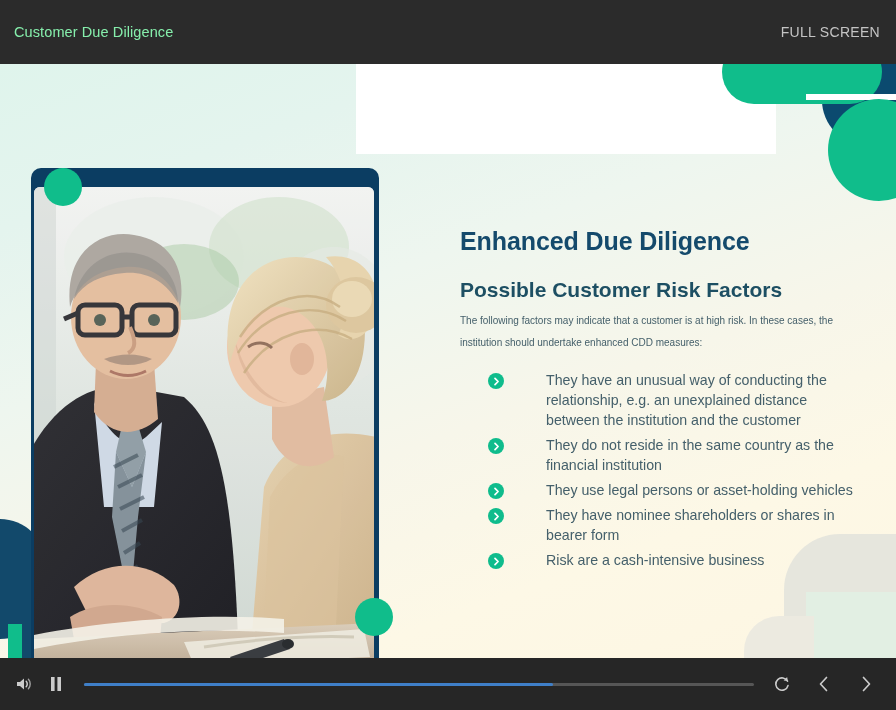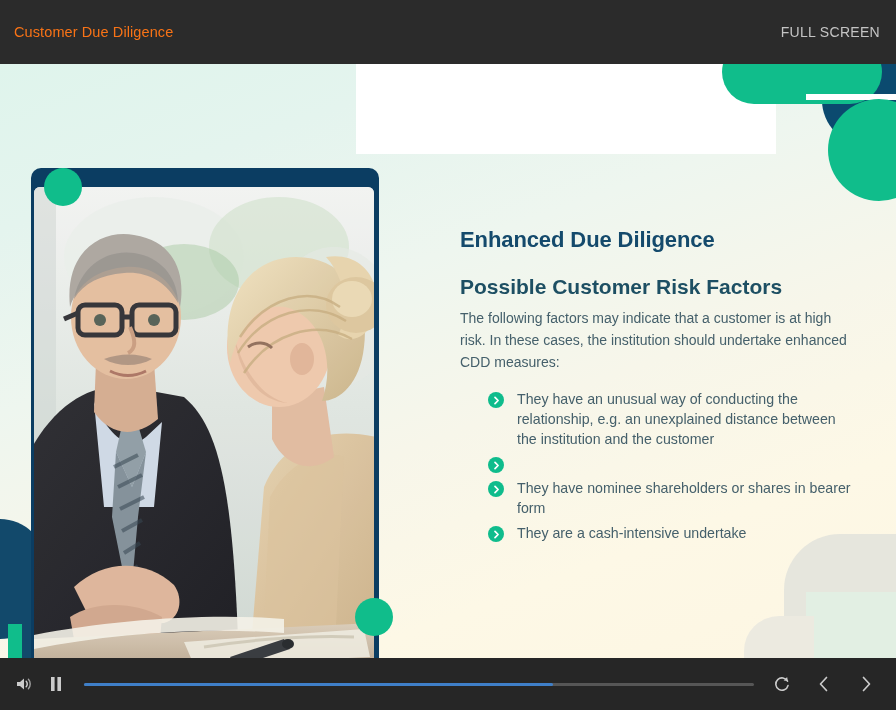--- a/index.html
+++ b/index.html
@@ -26,21 +26,21 @@
     position: relative;
     height: 64px;
     flex: 0 0 64px;
     background: #2b2b2b;
     display: flex;
     align-items: center;
     justify-content: space-between;
     padding: 0 16px 0 14px;
   }
   .course-title {
-    color: #f97316;
+    color: #86efac;
     font-size: 14.5px;
     letter-spacing: .1px;
     white-space: nowrap;
   }
   .fullscreen-btn {
     color: #c4c4c4;
     font-size: 14px;
     letter-spacing: .3px;
     white-space: nowrap;
     cursor: pointer;
@@ -164,34 +164,34 @@
   }
 
   
   .content {
     position: absolute;
     left: 460px; top: 163px;
     width: 396px;
   }
   .slide-title {
     color: #144a6c;
-    font-size: 22px;
+    font-size: 25px;
     font-weight: bold;
     letter-spacing: -.1px;
     margin-bottom: 22px;
   }
   .slide-subtitle {
     color: #1d4f63;
     font-size: 21px;
     font-weight: bold;
     margin-bottom: 8px;
   }
   .slide-body {
     color: #45606b;
-    font-size: 14px;
+    font-size: 10px;
     line-height: 22px;
     margin-bottom: 16px;
   }
 
   .bullets { list-style: none; padding-left: 28px; }
   .bullet {
     position: relative;
     display: flex;
     align-items: flex-start;
     margin-bottom: 5px;
@@ -205,20 +205,21 @@
     background: #0fbc8c;
     display: flex;
     align-items: center;
     justify-content: center;
   }
   .bullet-icon svg { display: block; }
   .bullet-text {
     color: #45606b;
     font-size: 14.2px;
     line-height: 20px;
+    margin-left: 29px;
   }
 
   
   .controlbar {
     position: relative;
     height: 52px;
     flex: 1 1 auto;
     background: #262626;
     display: flex;
     align-items: center;
@@ -407,36 +408,45 @@
               </svg>
           </span>
           <span class="bullet-text">They have an unusual way of conducting the relationship, e.g. an unexplained distance between the institution and the customer</span>
         </li>
         <li class="bullet">
           <span class="bullet-icon">
             <svg width="9" height="9" viewBox="0 0 9 9">
                 <path d="M3 1.3 L6.1 4.5 L3 7.7" fill="none" stroke="#ffffff" stroke-width="1.7" stroke-linecap="round" stroke-linejoin="round"></path>
               </svg>
           </span>
+          <span class="bullet-text">They do not reside in the same country as the financial institution</span>
+        </li>
+        <li class="bullet">
+          <span class="bullet-icon">
+            <svg width="9" height="9" viewBox="0 0 9 9">
+                <path d="M3 1.3 L6.1 4.5 L3 7.7" fill="none" stroke="#ffffff" stroke-width="1.7" stroke-linecap="round" stroke-linejoin="round"></path>
+              </svg>
+          </span>
+          <span class="bullet-text">They use legal persons or asset-holding vehicles</span>
         </li>
         <li class="bullet">
           <span class="bullet-icon">
             <svg width="9" height="9" viewBox="0 0 9 9">
                 <path d="M3 1.3 L6.1 4.5 L3 7.7" fill="none" stroke="#ffffff" stroke-width="1.7" stroke-linecap="round" stroke-linejoin="round"></path>
               </svg>
           </span>
           <span class="bullet-text">They have nominee shareholders or shares in bearer form</span>
         </li>
         <li class="bullet">
           <span class="bullet-icon">
             <svg width="9" height="9" viewBox="0 0 9 9">
                 <path d="M3 1.3 L6.1 4.5 L3 7.7" fill="none" stroke="#ffffff" stroke-width="1.7" stroke-linecap="round" stroke-linejoin="round"></path>
               </svg>
           </span>
-          <span class="bullet-text">They are a cash-intensive undertake</span>
+          <span class="bullet-text">Risk are a cash-intensive business</span>
         </li>
       </ul>
 
     </div>
   </div>
 
   <div class="controlbar">
 
     <div class="ctrl-btn">
       <span>

